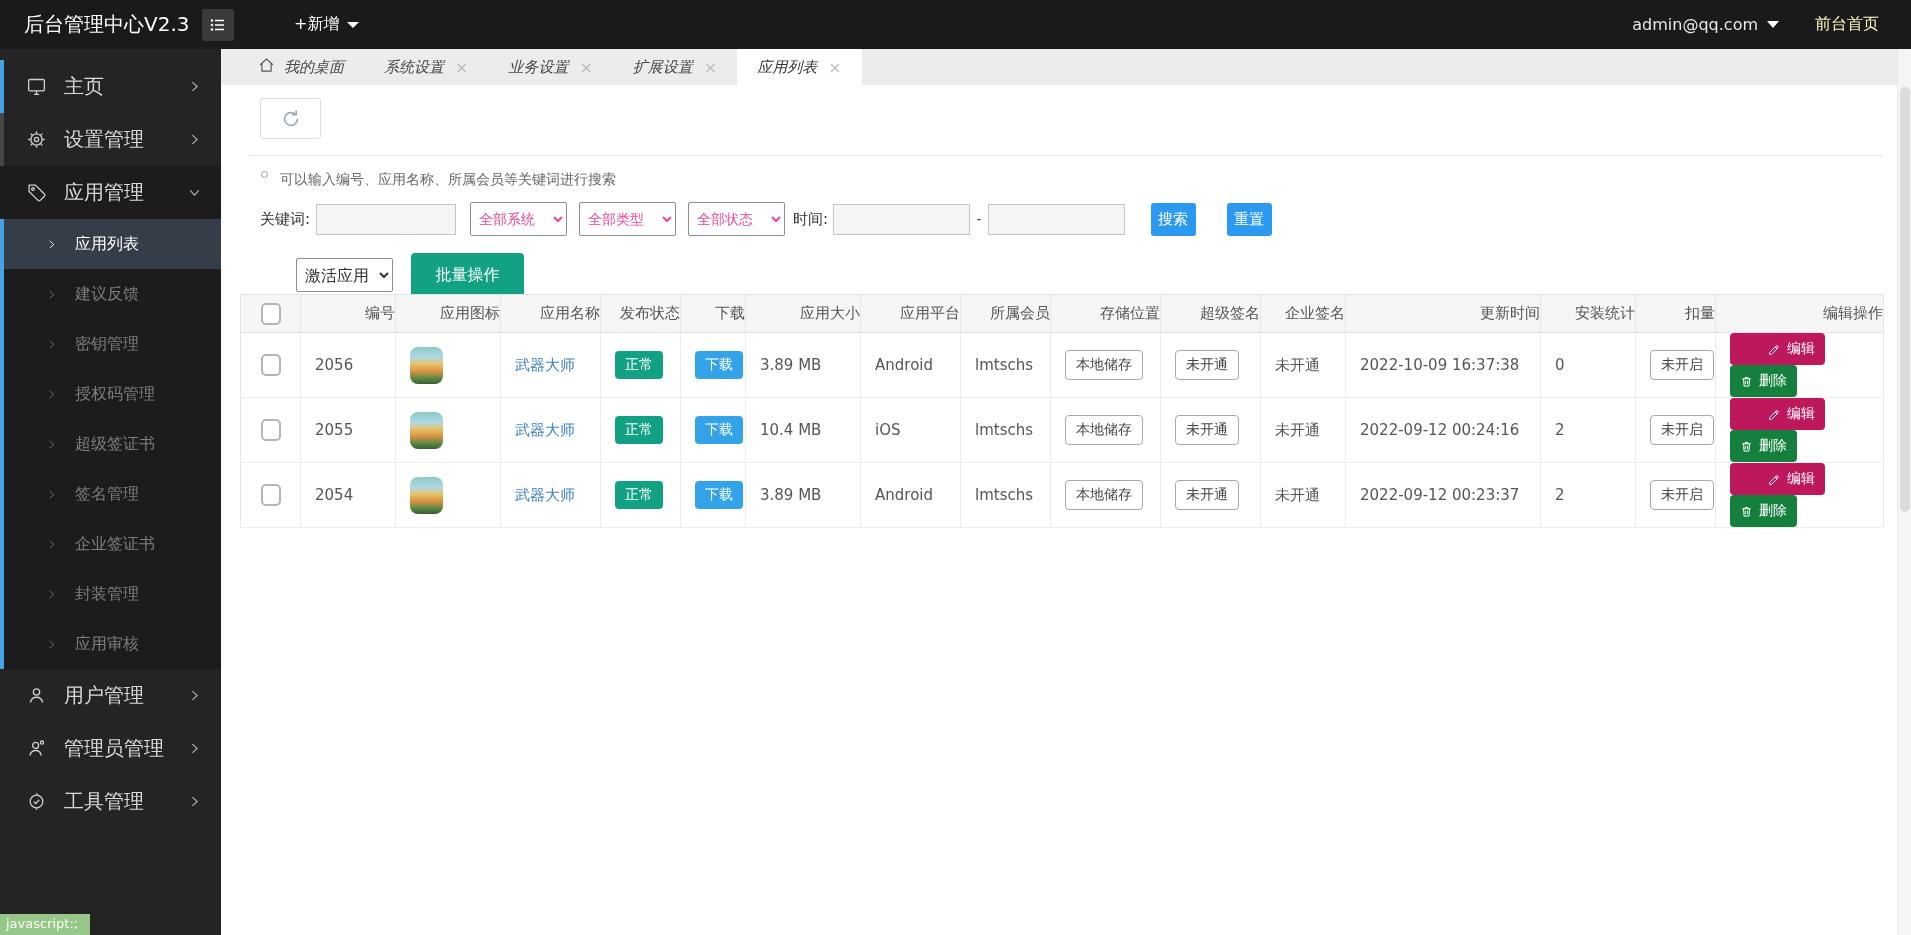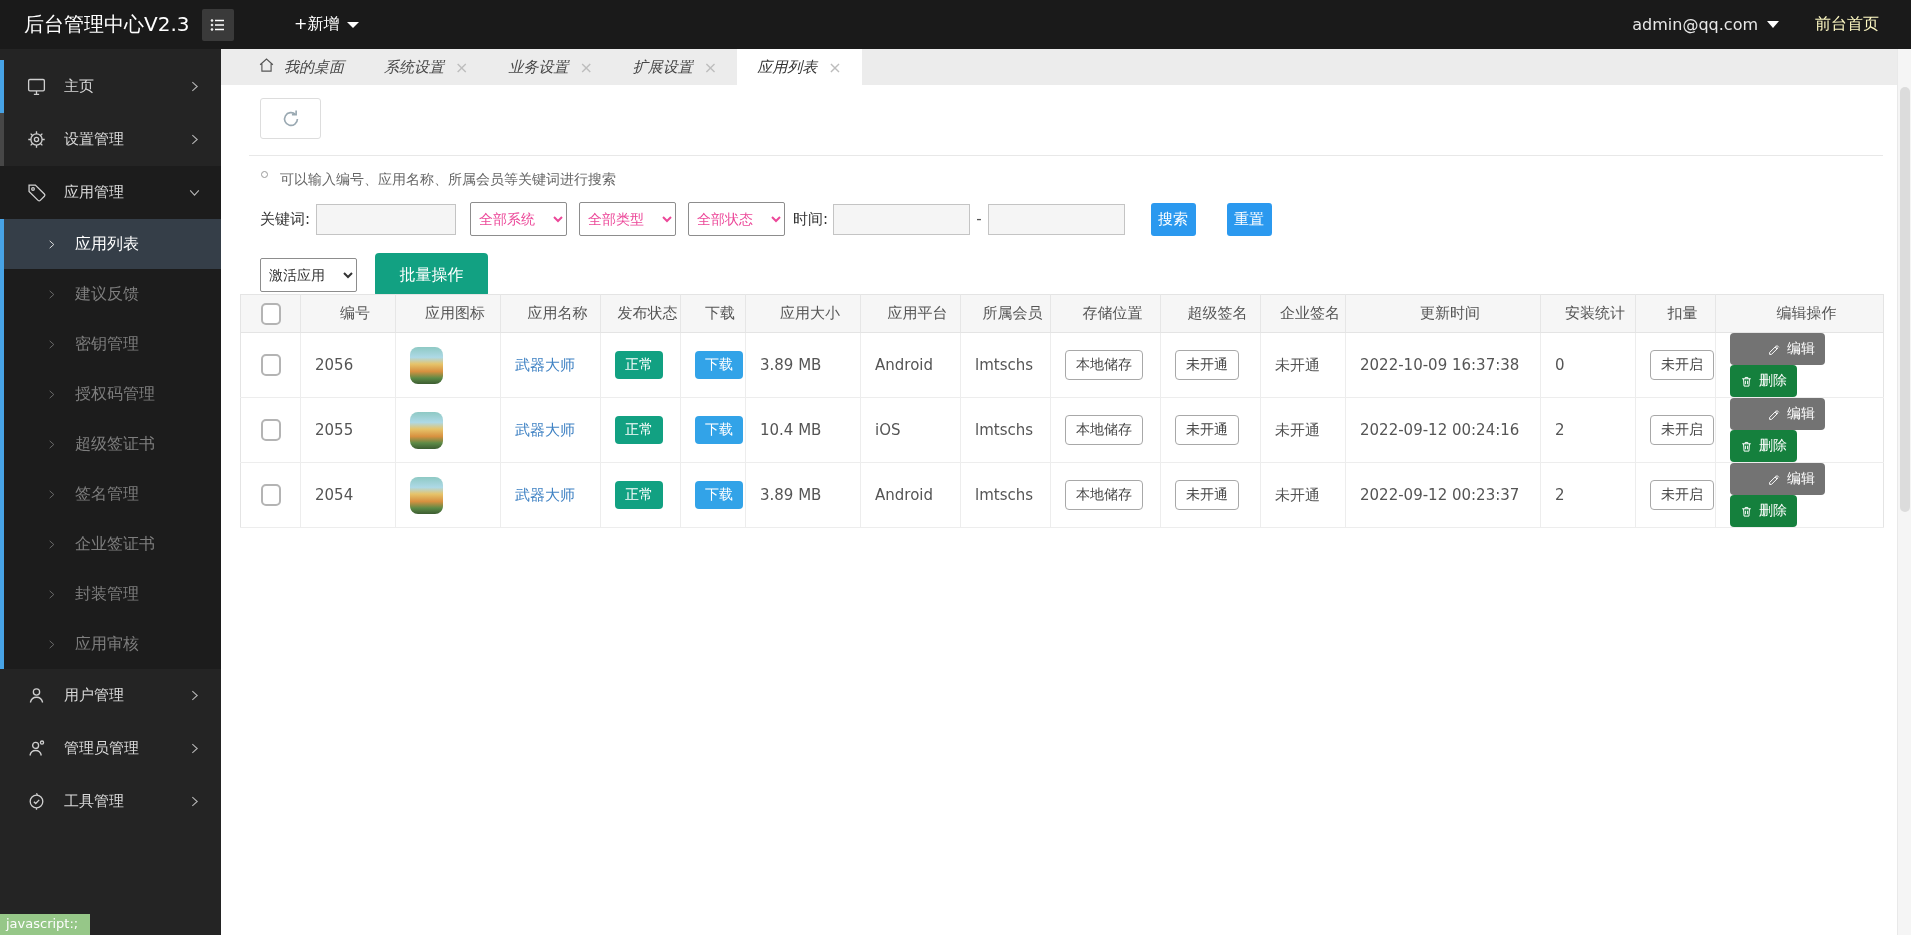--- a/index.html
+++ b/index.html
@@ -16,21 +16,21 @@
   .hdr-right { margin-left:auto; display:flex; align-items:center; gap:36px; padding-right:32px; }
   .usermenu { display:flex; align-items:center; gap:9px; color:#e8e8e8; font-size:16px; cursor:pointer; }
   .frontlink { color:#fef9c3; font-size:16px; text-decoration:none; cursor:pointer; }
 
   
   .side { position:absolute; top:49px; left:0; width:221px; height:886px; background:#242424; z-index:20; }
   .side nav { padding-top:11px; }
   .s-item { position:relative; height:53px; display:flex; align-items:center; padding-left:26px; cursor:pointer; color:#d9d9d9; }
   .s-item .s-icon { width:22px; height:22px; margin-right:16px; display:flex; align-items:center; }
   .s-item .s-icon svg { stroke:#cfcfcf; fill:none; stroke-width:1.5; width:21px; height:21px; }
-  .s-label { font-size:15px; flex:1; }
+  .s-label { font-size:20px; flex:1; }
   .s-chev { margin-right:20px; display:flex; }
   .s-chev svg { stroke:#b5b5b5; fill:none; stroke-width:2; width:13px; height:13px; }
   .bar-blue::before { content:""; position:absolute; left:0; top:0; bottom:0; width:4px; background:#47a3e6; }
   .bar-grey::before { content:""; position:absolute; left:0; top:0; bottom:0; width:4px; background:#474747; }
   .s-group { background:#1c1c1c; }
   .s-sub-list { position:relative; }
   .s-sub-list::before { content:""; position:absolute; left:0; top:0; bottom:0; width:4px; background:#47a3e6; }
   .s-sub { height:50px; display:flex; align-items:center; padding-left:46px; color:#7e7e7e; font-size:16px; cursor:pointer; }
   .s-sub .sub-chev { margin-right:18px; display:flex; }
   .s-sub .sub-chev svg { stroke:#6e6e6e; fill:none; stroke-width:2; width:11px; height:11px; }
@@ -58,40 +58,40 @@
   .f-select { height:34px; border:1px solid #8d8d8d; border-radius:2px; background:#fff; font-size:14px; color:#ec4899; padding:0 4px; margin-left:12px; width:97px; font-family:inherit; }
   .f-select:first-of-type { margin-left:14px; }
   .t-label { margin-left:8px; margin-right:5px; }
   .t-input { width:137px; height:31px; background:#f5f5f5; border:1px solid #c4c4c4; outline:none; font-size:14px; padding:0 6px; }
   .dash { margin:0 6px; color:#555; }
   .btn-blue { border:none; border-radius:3px; background:#2b99ef; color:#fff; font-size:15px; width:45px; height:33px; cursor:pointer; font-family:inherit; }
   .btn-search { margin-left:26px; }
   .btn-reset { margin-left:31px; }
 
   .batch-row { position:absolute; left:39px; top:168px; display:flex; align-items:center; }
-  .batch-select { height:34px; width:97px; border:1px solid #8d8d8d; border-radius:2px; background:#fff; font-size:14px; color:#333; padding:0 4px; font-family:inherit; }
+  .batch-select { height:34px; width:97px; border:1px solid #8d8d8d; border-radius:2px; background:#fff; font-size:16px; color:#333; padding:0 4px; font-family:inherit;margin-left:36px; }
   .btn-batch { margin-left:18px; width:113px; height:44px; border:none; border-radius:4px; background:#12a182; color:#fff; font-size:16px; cursor:pointer; font-family:inherit; }
 
   
   .tbl-wrap { position:absolute; left:19px; top:209px; width:1643px; }
   table { border-collapse:collapse; table-layout:fixed; width:1643px; border:1px solid #e4e4e4; }
-  th { height:38px; background:#f6f6f6; font-weight:400; color:#555; font-size:15px; text-align:center; padding-left:14px; border-right:1px solid #e6e6e6; border-bottom:1px solid #e4e4e4; }
+  th { height:38px; background:#f6f6f6; font-weight:400; color:#555; font-size:15px; text-align:right; padding-left:14px; border-right:1px solid #e6e6e6; border-bottom:1px solid #e4e4e4; }
   td { height:44px; font-size:15px; color:#555; text-align:left; padding-left:14px; border-right:1px solid #ededed; border-bottom:1px solid #ededed; background:#fff; }
   th:first-child, td:first-child { text-align:center; padding-left:0; }
   th:last-child, td:last-child { border-right:none; }
   .cbx { display:inline-block; width:20px; height:22px; border:2px solid #b4b4b4; border-radius:5px; background:#fff; vertical-align:middle; cursor:pointer; }
   .app-thumb { display:inline-block; width:33px; height:37px; border-radius:8px; vertical-align:middle;
     background:linear-gradient(180deg,#8ec9c4 0%,#aed9e6 28%,#e6c46a 46%,#d89140 66%,#5d8a46 84%,#3c5c31 100%); }
   .name-link { color:#4183c4; cursor:pointer; }
   .badge { display:inline-flex; align-items:center; justify-content:center; height:28px; padding:0 10px; border-radius:4px; color:#fff; font-size:14px; cursor:pointer; }
   .badge-teal { background:#12a182; }
   .badge-blue { background:#32a3e8; }
   .chip { display:inline-flex; align-items:center; justify-content:center; height:30px; padding:0 10px; border:1px solid #a8a8a8; border-radius:4px; background:#fff; color:#444; font-size:14px; cursor:pointer; }
   .act-btn { display:inline-flex; align-items:center; gap:6px; height:32px; padding:0 10px; border:none; border-radius:4px; color:#fff; font-size:14px; cursor:pointer; font-family:inherit; }
-  .act-edit { background:#737373; margin-right:8px;padding-left:38px; }
+  .act-edit { background:#be185d; margin-right:8px;padding-left:38px; }
   .act-del  { background:#15803d; }
   .act-btn svg { width:13px; height:13px; stroke:#fff; fill:none; stroke-width:1.8; }
 
   
   .scrollbar { position:absolute; top:49px; right:0; width:14px; height:886px; background:#f5f5f5; border-left:1px solid #e9e9e9; z-index:40; }
   .scroll-thumb { position:absolute; top:38px; left:2px; width:10px; height:425px; background:#dcdcdc; border-radius:6px; }
   .status-tip { position:absolute; left:0; bottom:0; height:21px; background:#96c788; color:#fdfdfd; font-size:13px; padding:2px 12px 3px 6px; z-index:50; }
 </style>
 </head>
 <body>

